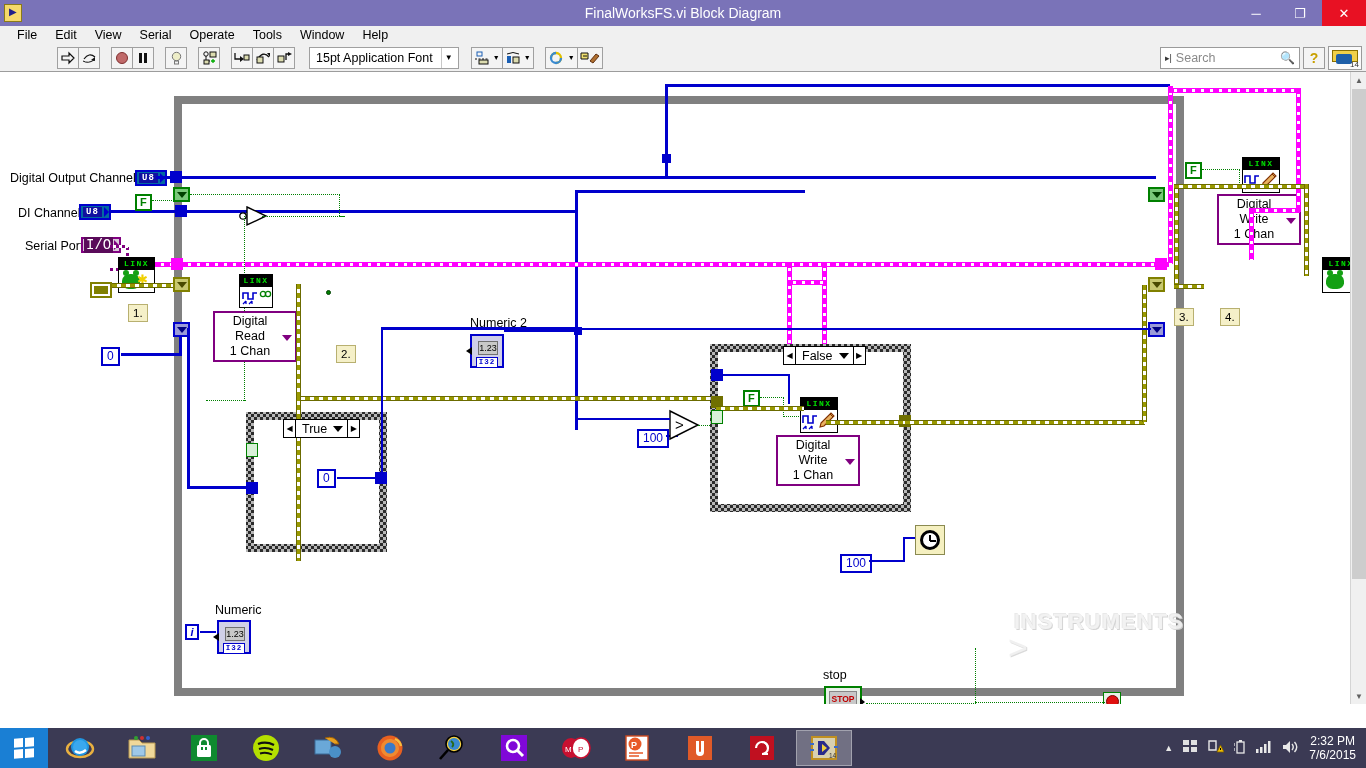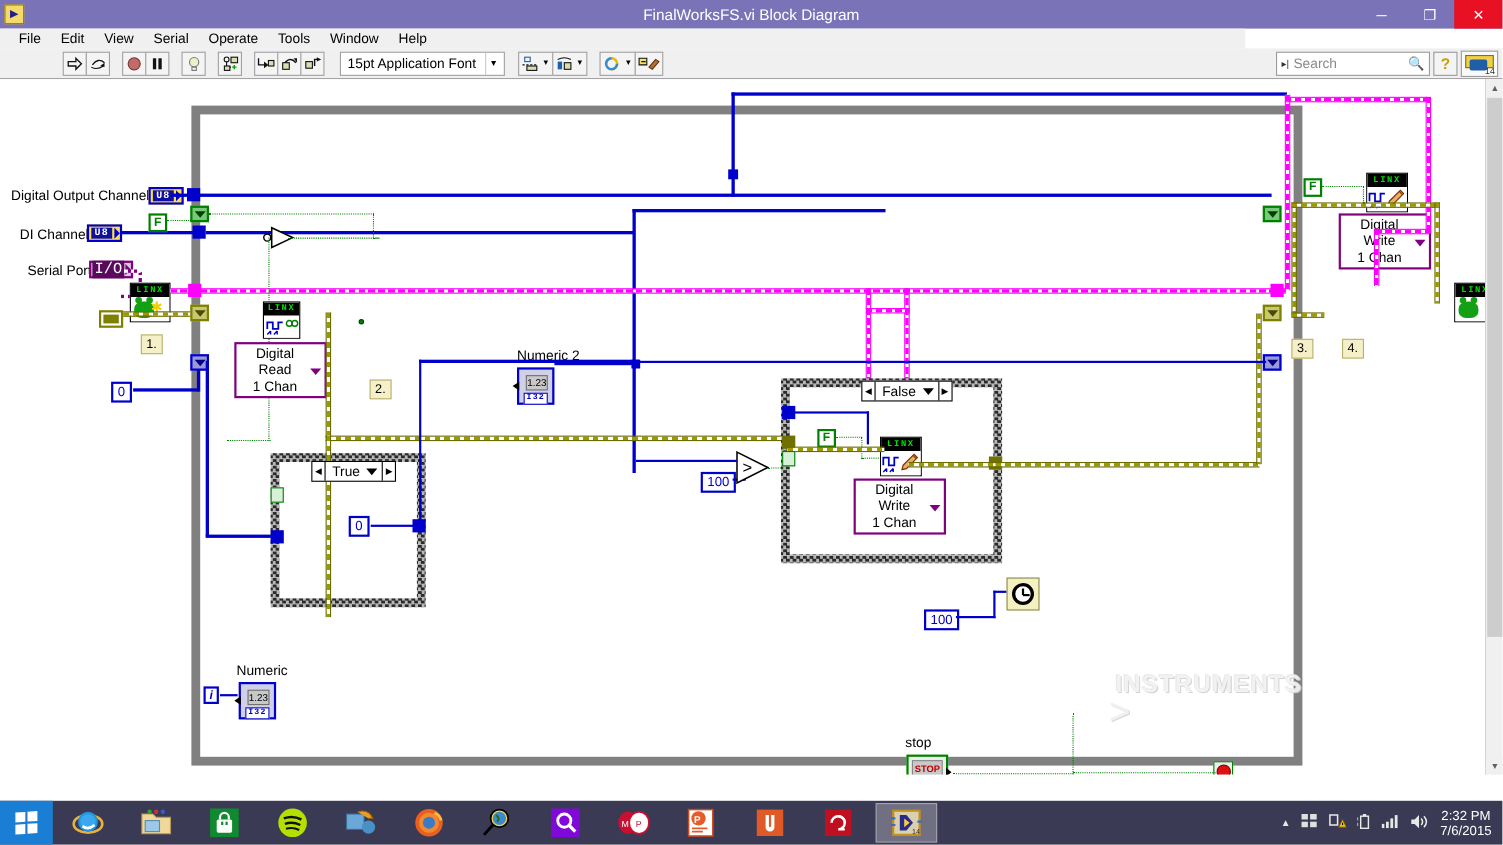--- a/index.html
+++ b/index.html
@@ -35,21 +35,21 @@
   .win-btns { position: absolute; right: 0; top: 0; height: 26px; display: flex; }
   .win-btn {
     width: 44px; height: 26px; color: #fff;
     display: flex; align-items: center; justify-content: center;
     font-size: 13px;
   }
   .win-btn.close { background: #e81123; }
 
   
   .menubar {
-    position: absolute; left: 0; top: 26px; width: 1132px; height: 18px;
+    position: absolute; left: 0; top: 26px; width: 1366px; height: 18px;
     background: #f0f0f0; display: flex; 
     padding-left: 8px; border-bottom: 1px solid #f0f0f0;
   }
   .menu-item {
     font-size: 12.5px; color: #000; padding: 0 9px; line-height: 18px;
     white-space: nowrap;
   }
 
   
   .toolbar {
@@ -170,21 +170,21 @@
   .dashpink.v { width:5px; background: repeating-linear-gradient(to bottom,#ff00ff 0 6px,#ffffff 6px 9px); border-left:1px solid #ff00ff; border-right:1px solid #ff00ff;}
 
   .dasholive { position:absolute; }
   .dasholive.h { height:5px; background: repeating-linear-gradient(to right,#9a9a00 0 5px,#ffffff 5px 9px); border-top:1px solid #6b6b00; border-bottom:1px solid #6b6b00;}
   .dasholive.v { width:5px; background: repeating-linear-gradient(to bottom,#9a9a00 0 5px,#ffffff 5px 9px); border-left:1px solid #6b6b00; border-right:1px solid #6b6b00;}
 
   .dashpurple { position:absolute; }
   .dashpurple.h { height:3px; background: repeating-linear-gradient(to right,#800080 0 3px,#ffffff 3px 6px);}
   .dashpurple.v { width:3px; background: repeating-linear-gradient(to bottom,#800080 0 3px,#ffffff 3px 6px);}
   .term-u8 {
-    position: absolute; border: 2px solid #0000cc; background: #fde047;
+    position: absolute; border: 2px solid #0000cc; background: #0369a1;
     height: 16px; display:flex; align-items:center;
   }
   .term-u8 .inner {
     background: #1010a0; color: #fff; font-size: 9px; font-weight: bold;
     padding: 0 3px; margin: 1px 2px; font-family:"Liberation Mono",monospace;
     letter-spacing: 1px;
   }
   .term-u8 .tip {
     width:0;height:0;border-top:5px solid transparent;border-bottom:5px solid transparent;
     border-left:5px solid #0000cc;

